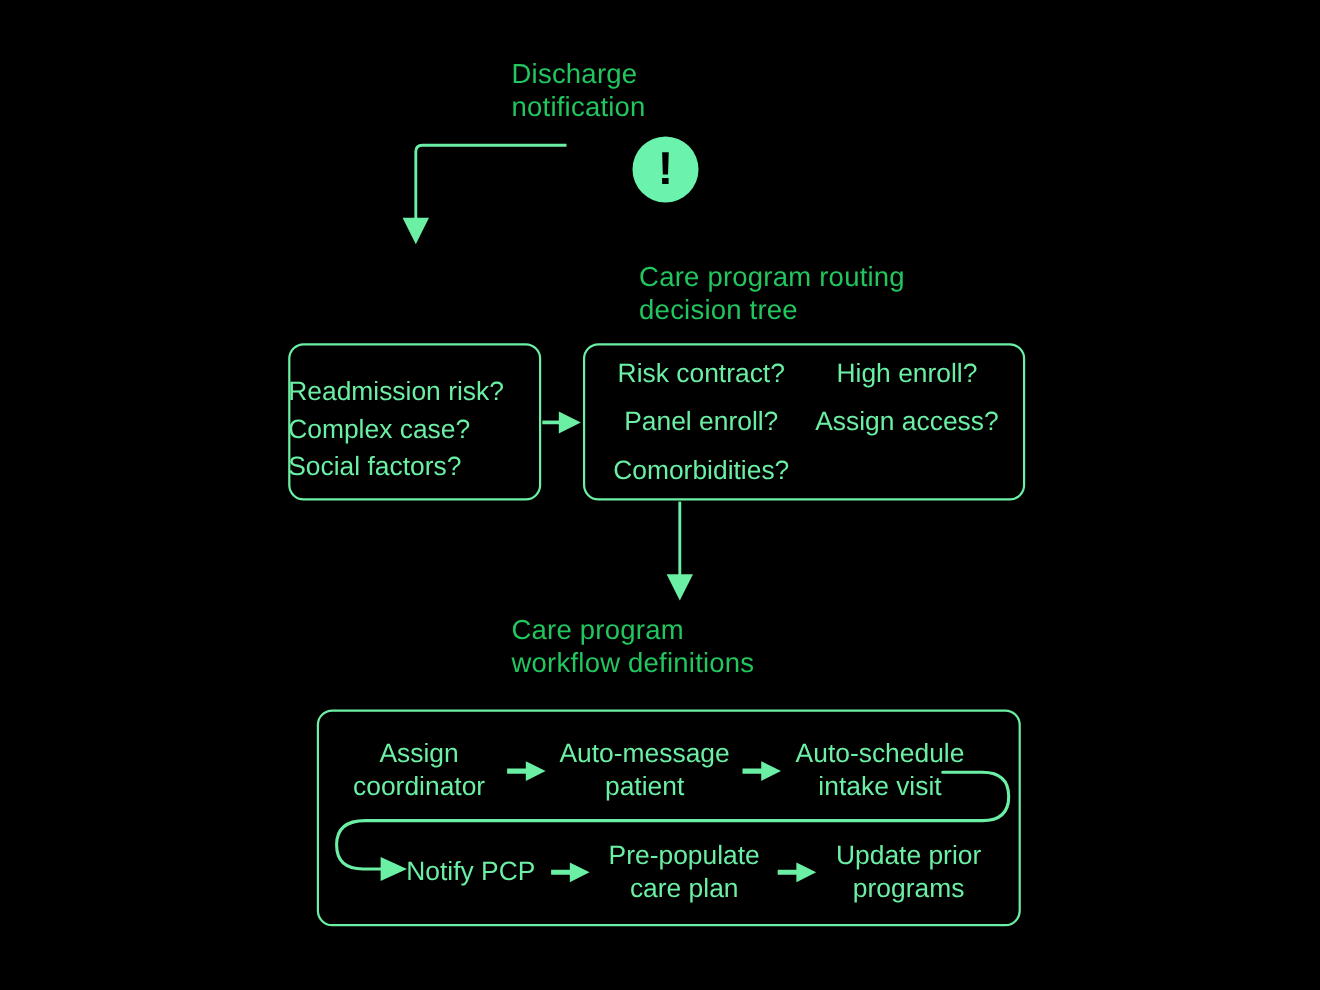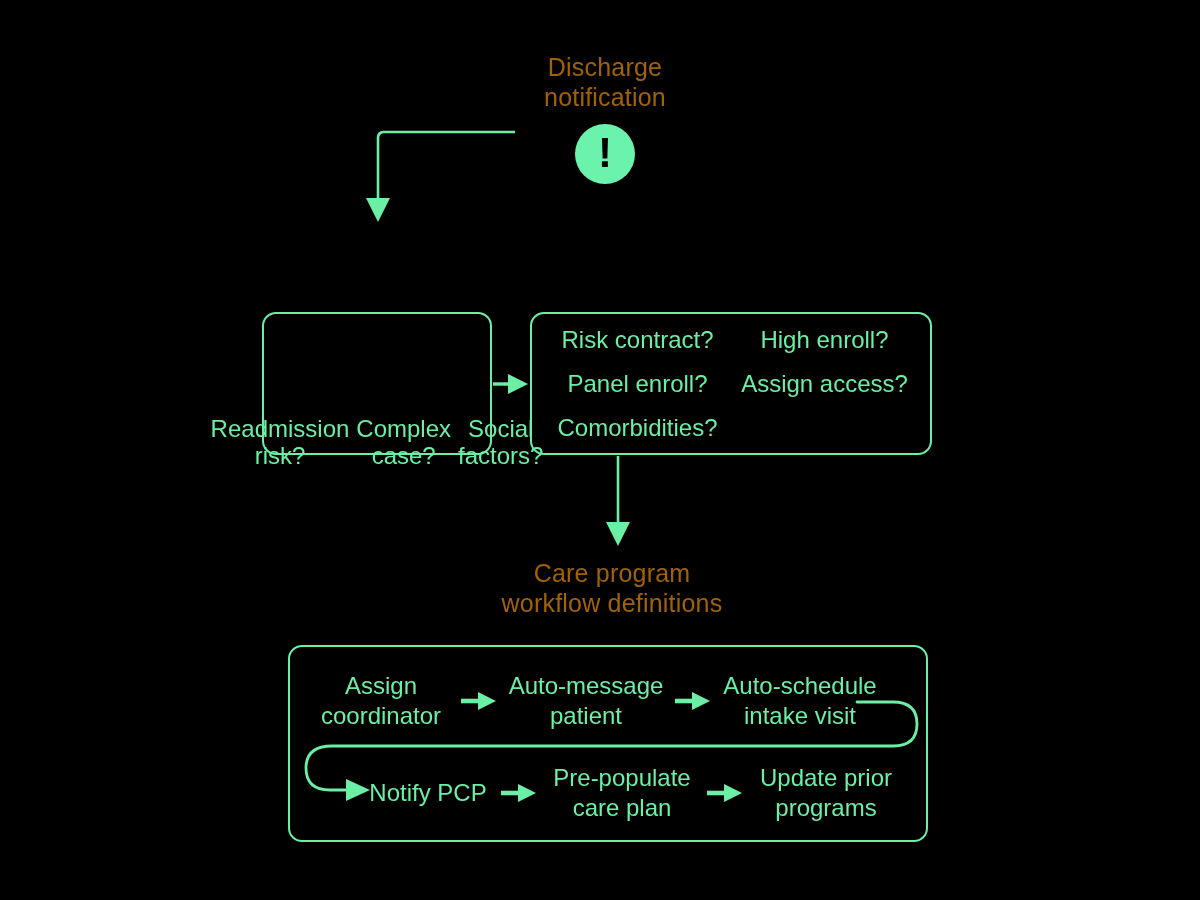--- a/index.html
+++ b/index.html
@@ -24,24 +24,24 @@
     left: 0;
     top: 0;
     width: 1200px;
     height: 900px;
     pointer-events: none;
   }
 
   
   .hdr {
     position: absolute;
-    color: #a16207;
+    color: #22c55e;
     font-size: 25px;
     line-height: 30px;
-    text-align: center;
+    text-align: left;
     letter-spacing: 0.2px;
     white-space: pre-line;
     font-weight: 400;
   }
 
   
   .box {
     position: absolute;
     border: 2.5px solid #6BEFA4;
     border-radius: 14px;
@@ -56,23 +56,23 @@
     width: 230px;
     height: 143px;
   }
   #box1-grid {
     position: absolute;
     left: 262px;
     top: 312px;
     width: 230px;
     height: 157px;
     display: flex;
-    flex-direction: row;
+    flex-direction: column;
     justify-content: center;
-    align-items: flex-end;
+    align-items: flex-start;
     gap: 7px;
   }
   #box1-grid .item {
     color: #6BEFA4;
     font-size: 24px;
     line-height: 27px;
     text-align: center;
   }
 
   
@@ -182,20 +182,22 @@
       <path d="M 857 702 L 893 702 Q 917 702 917 724 Q 917 746 893 746
                L 332 746 Q 306 746 306 768 Q 306 790 330 790 L 348 790" fill="none" stroke="#6BEFA4" stroke-width="2.8" stroke-linecap="round"></path>
       <polygon points="370,790 346,779 346,801" fill="#6BEFA4"></polygon>
     </g>
   </svg>
 
   <div class="hdr" style="left:465px; top:52px; width:280px;">Discharge
 notification</div>
 
 
+  <div class="hdr" style="left:581px; top:237px; width:294px;">Care program routing
+decision tree</div>
 
   <div class="hdr" style="left:465px; top:558px; width:294px;">Care program
 workflow definitions</div>
 
   <div id="alert-badge">
     <span class="bang">!</span>
   </div>
 
   <div class="box" id="box1"></div>
   <div id="box1-grid">

